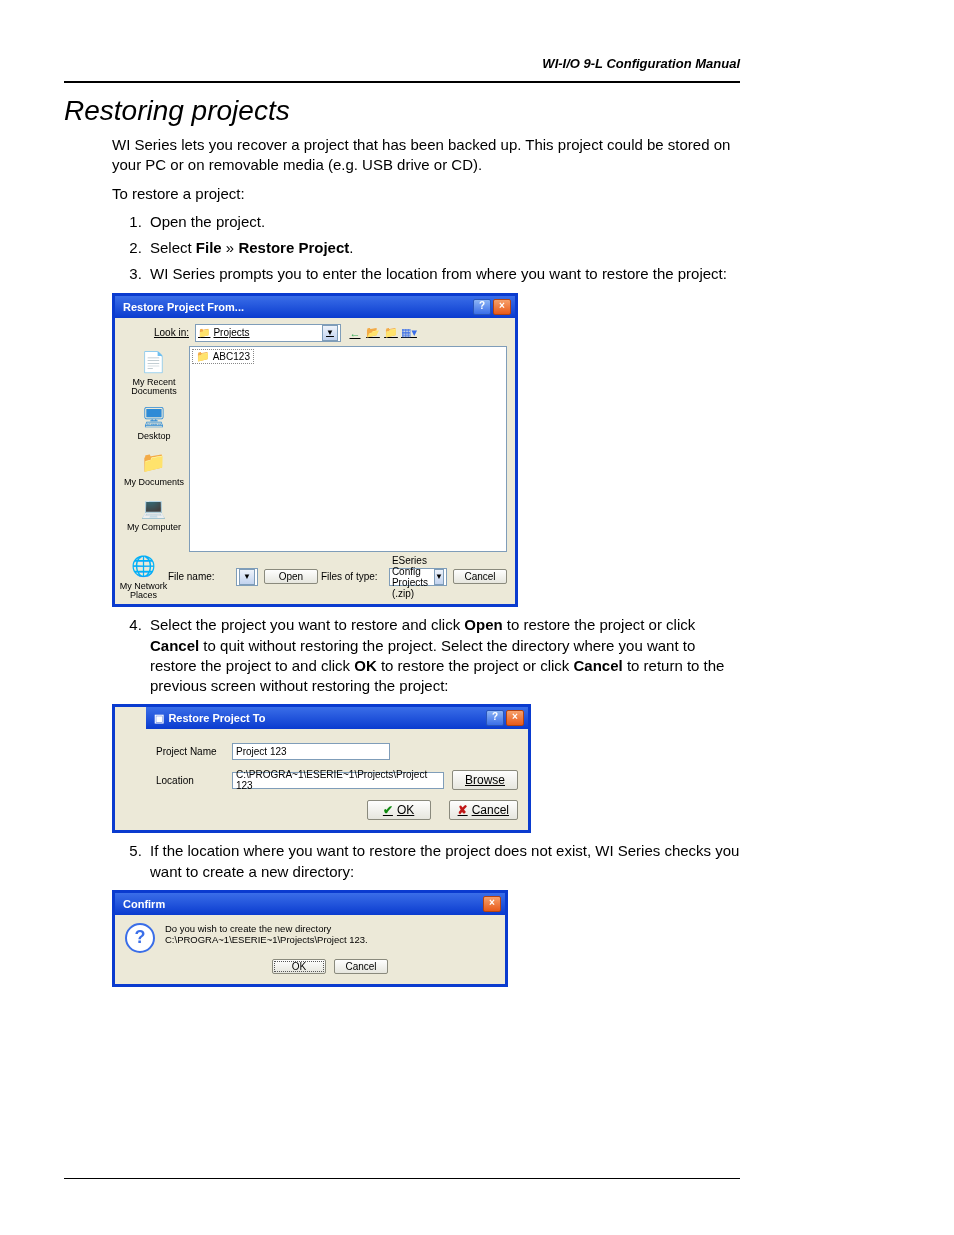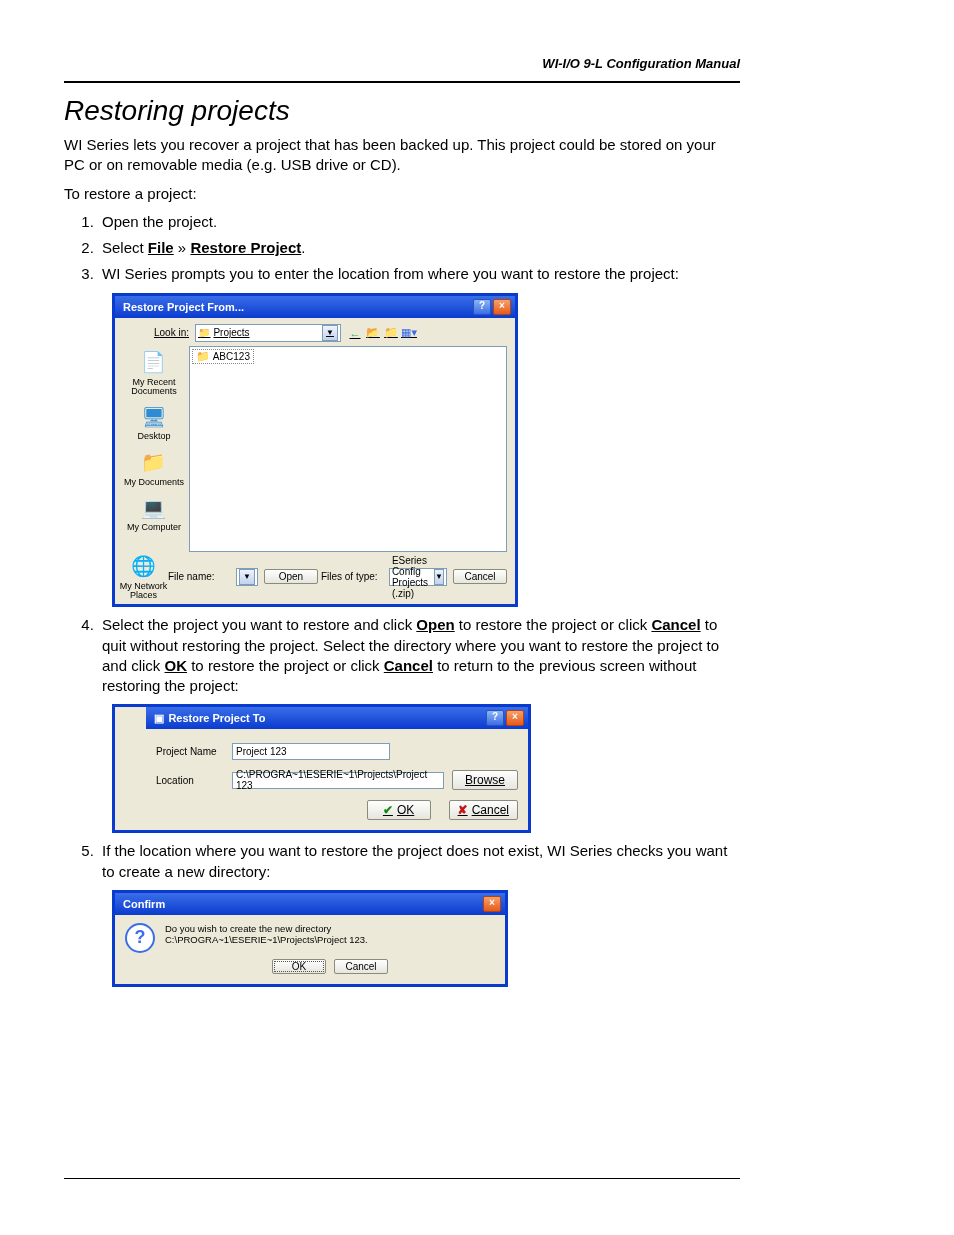--- a/index.html
+++ b/index.html
@@ -28,34 +28,35 @@
     border-top: 2px solid #000;
     margin: 8px 0 12px 0;
   }
   h1.section-title {
     font-style: italic;
     font-weight: normal;
     font-size: 28px;
     margin: 6px 0 8px 0;
   }
   .body-indent {
+    margin-left: 48px;
     font-size: 15px;
     line-height: 1.35;
   }
   .para { margin: 8px 0; }
   ol.steps {
     margin: 6px 0 6px 0;
     padding-left: 34px;
   }
   ol.steps li {
     margin: 6px 0;
     padding-left: 4px;
     font-size: 15px;
   }
-  b { font-weight: bold; text-decoration: underline; }
+  b { font-weight: bold; }
 
   
   .dlg {
     border: 3px solid #0a3bcf;
     background: #ece9d8;
     font-family: Tahoma, Arial, sans-serif;
     color: #000;
     margin: 8px 0 8px 48px;
   }
   .dlg-title {

